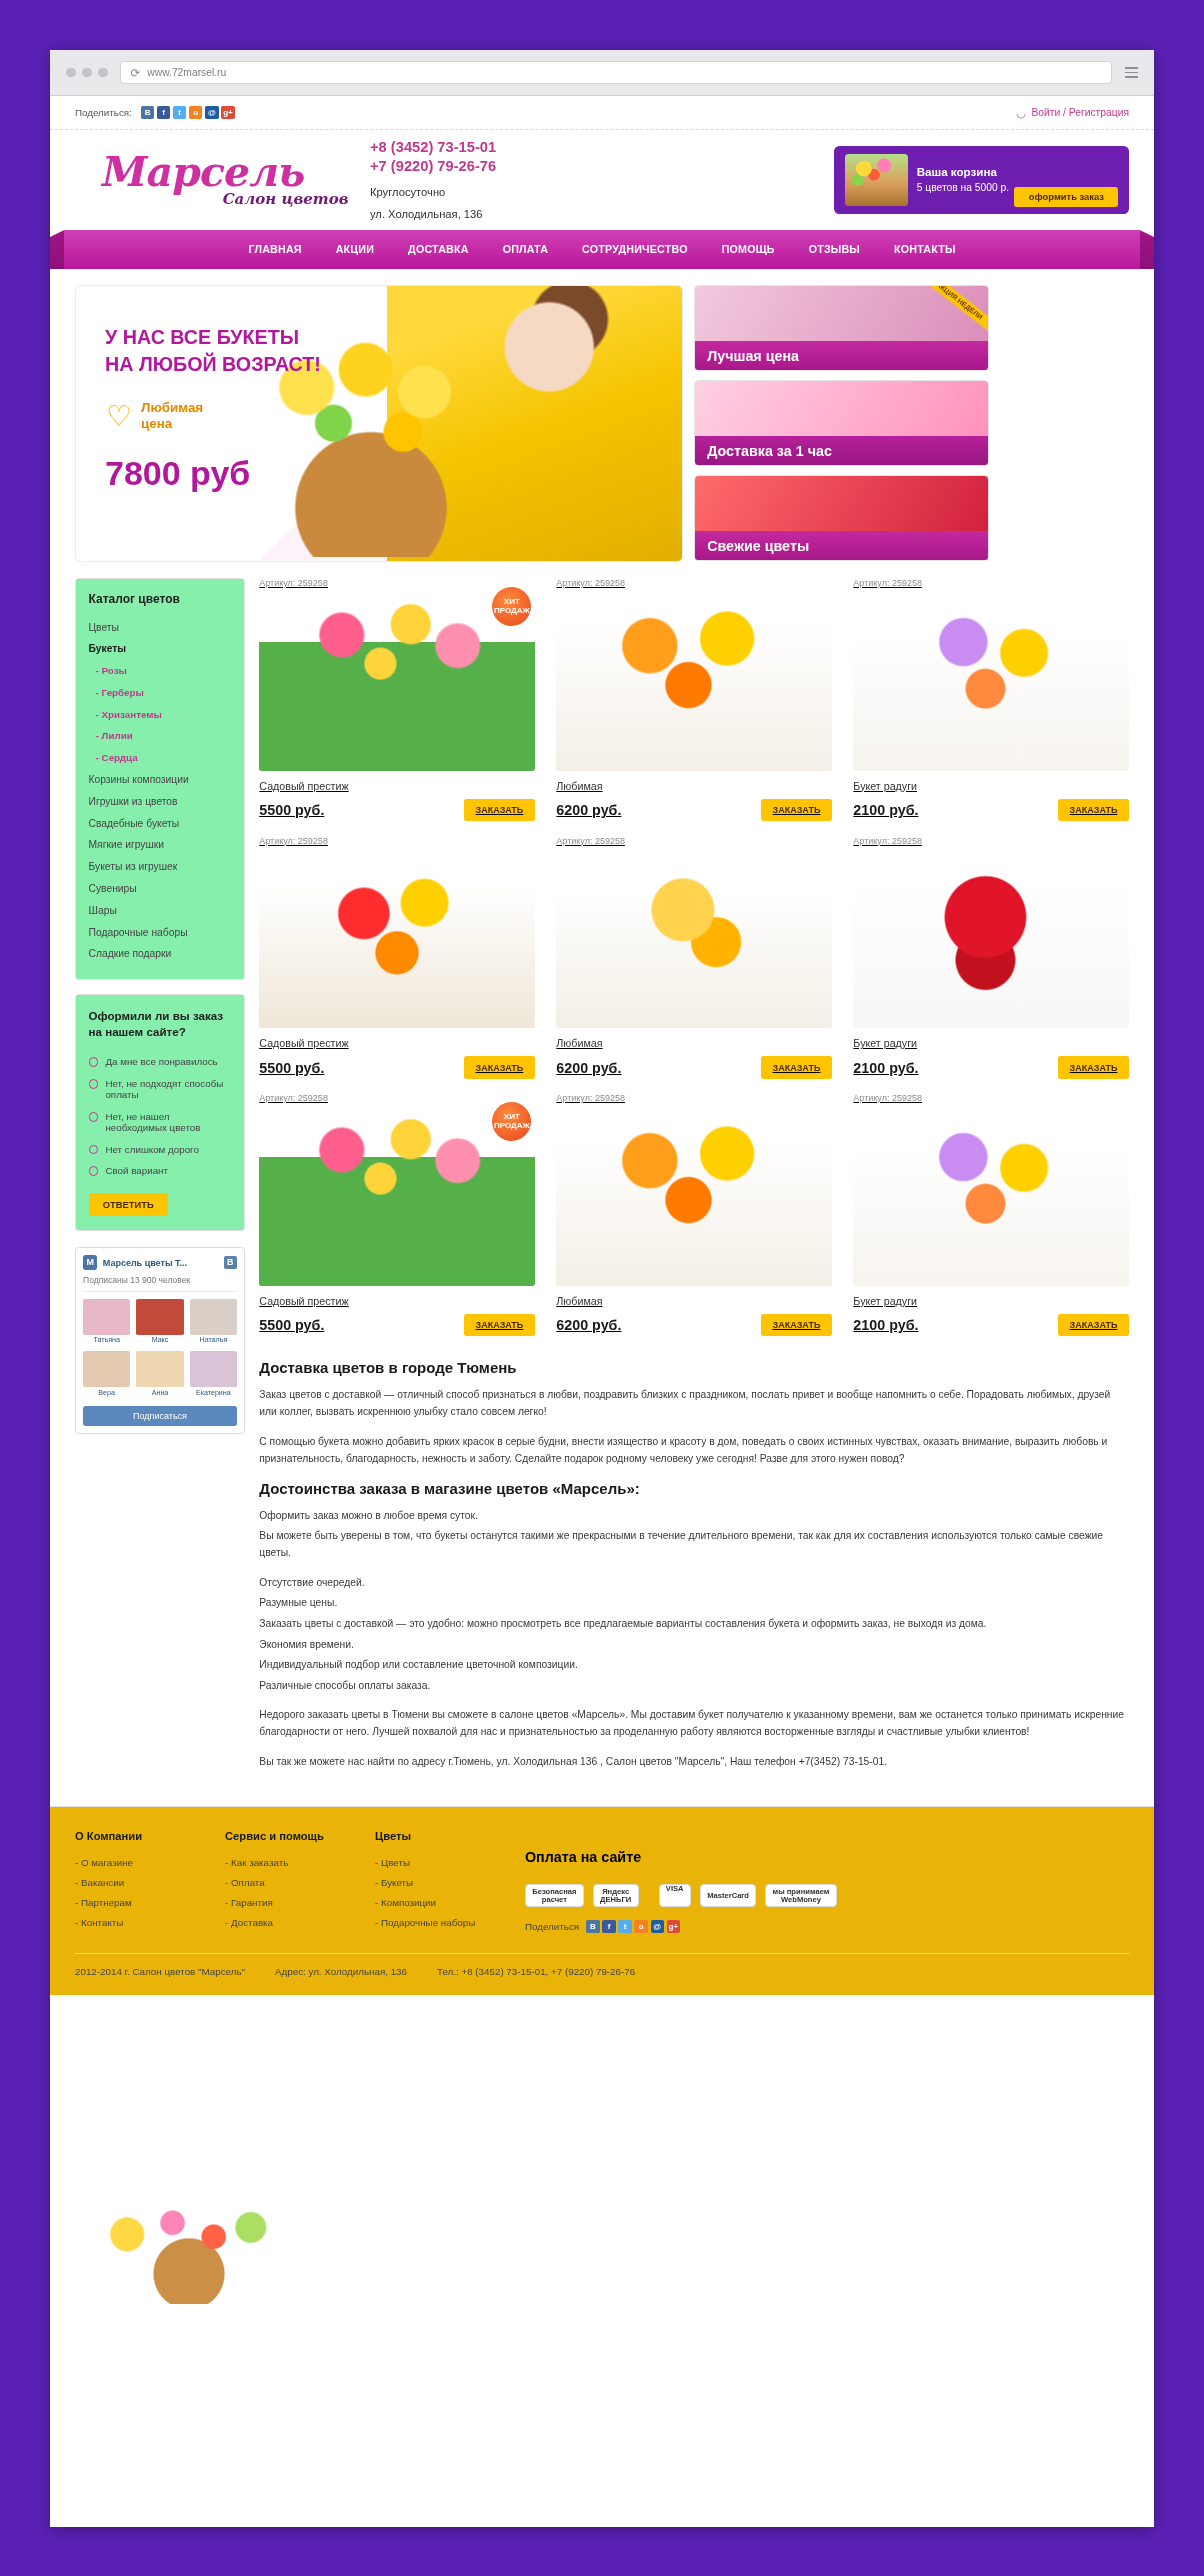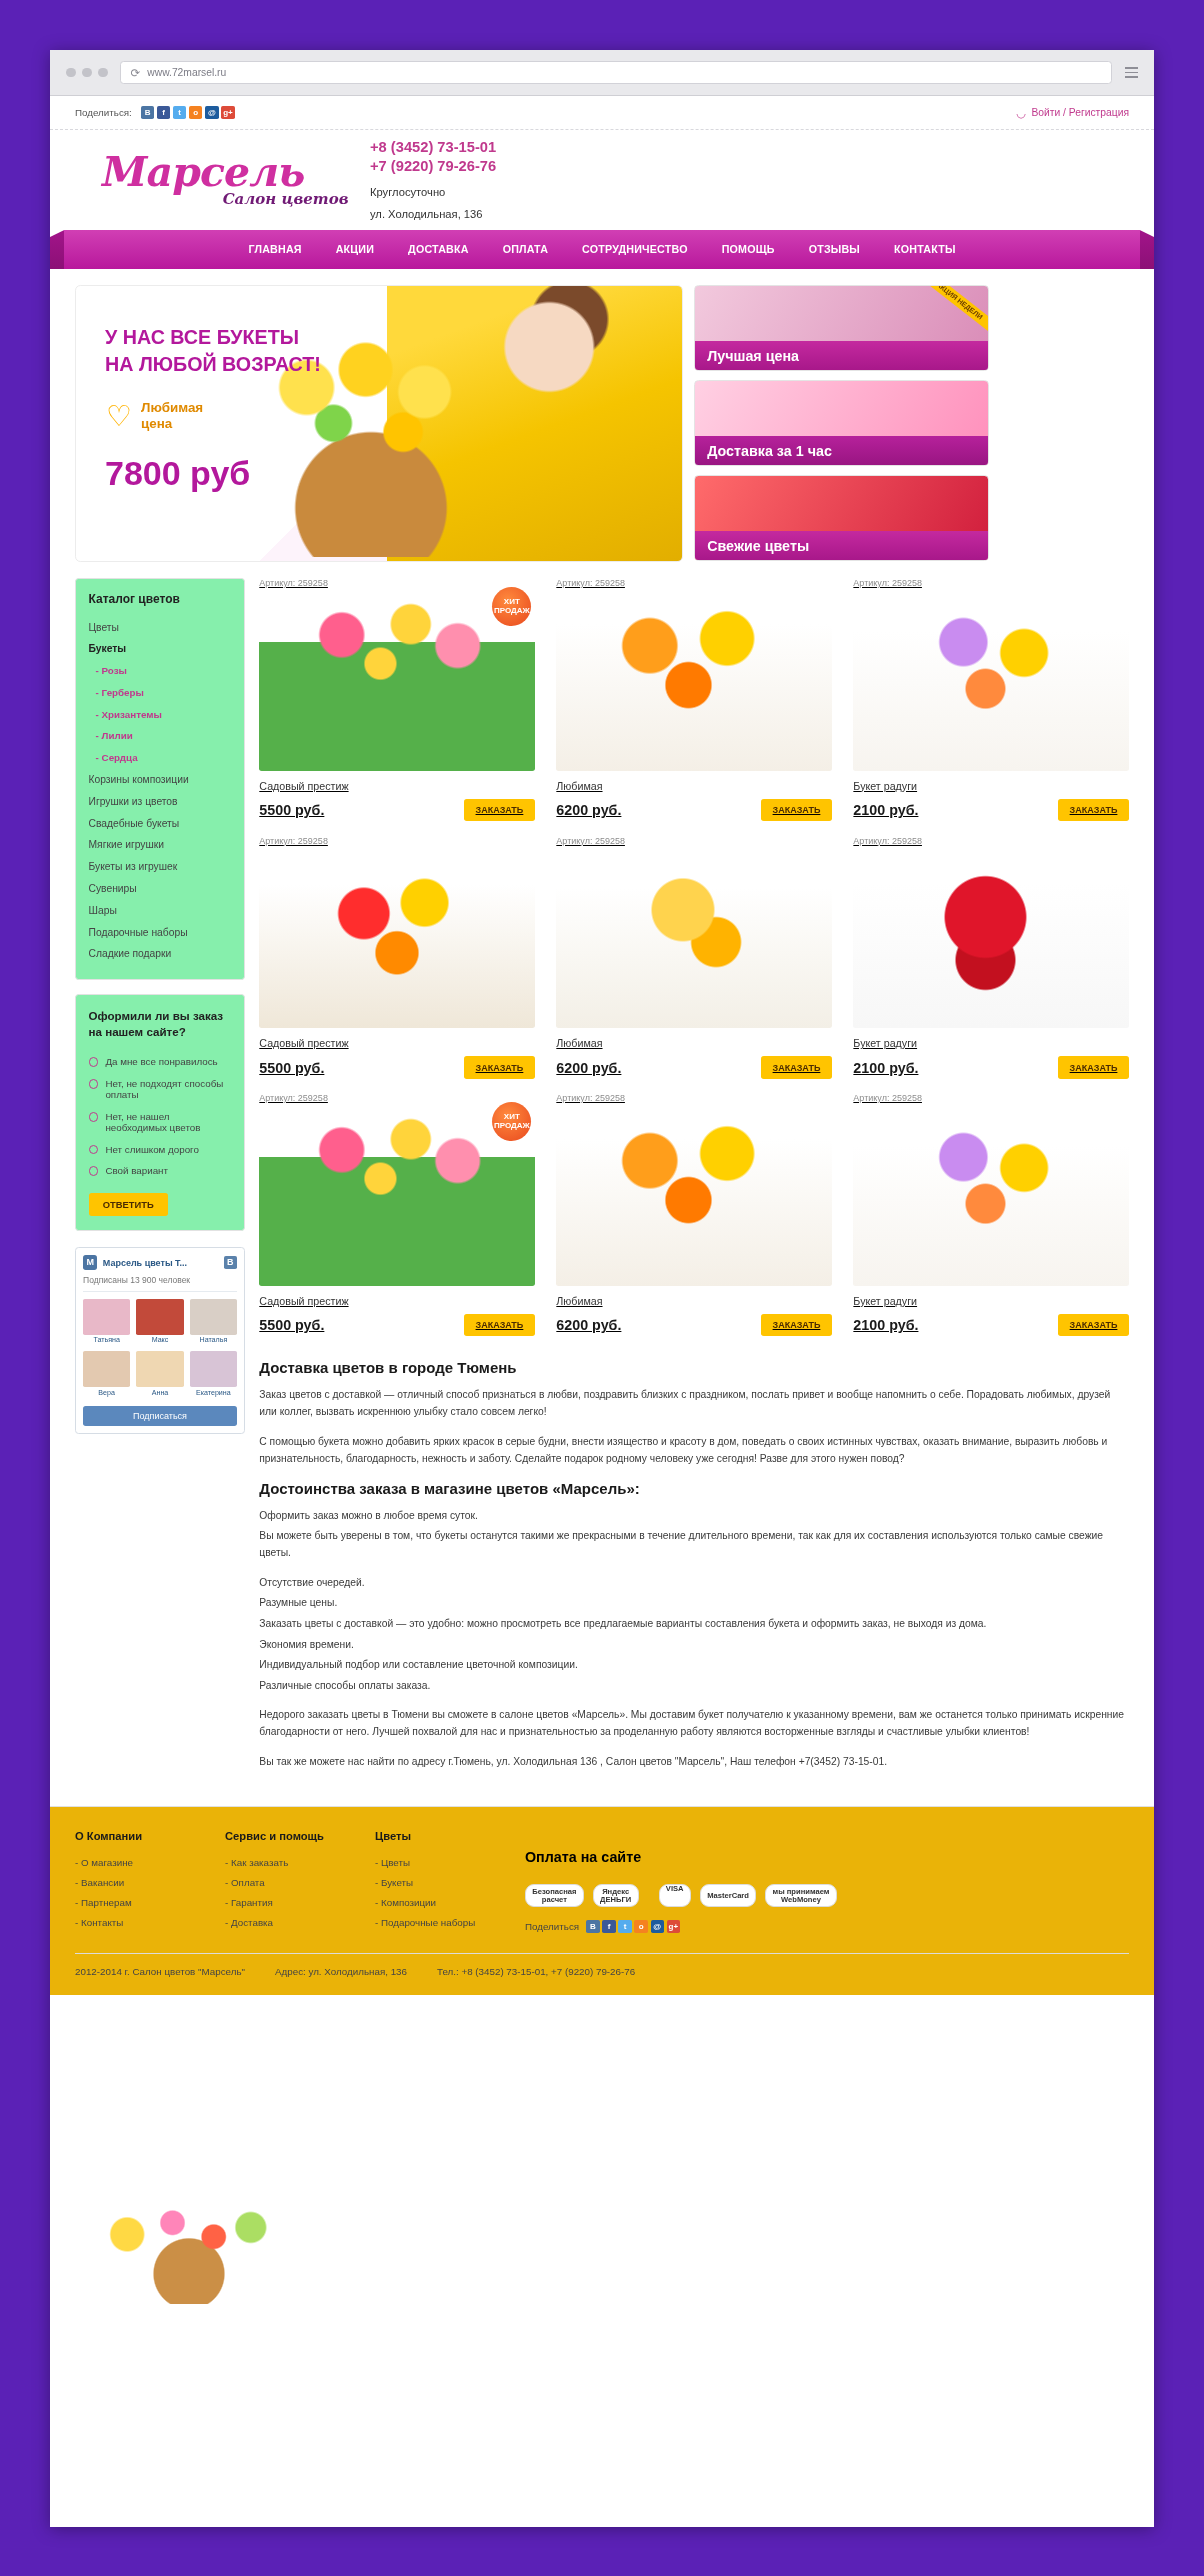--- a/index.html
+++ b/index.html
@@ -250,21 +250,21 @@
 
   
   .footer { margin-top:23px; background:#eab308; border-top:0.9px solid #e0e0e0; padding:23px 25px 0 25px; }
   .fcols { display:flex; gap:34px; }
   .fcol { min-width:116px; }
   .fcol h4 { margin:0 0 10.7px 0; font-size:11.2px; color:#1a1a1a; }
   .fcol ul { list-style:none; margin:0; padding:0; }
   .fcol li { font-size:9.8px; color:#444; padding:4.5px 0; }
   .pay { flex:1; }
   .paylogos { display:flex; align-items:center; gap:9px; flex-wrap:wrap; }
-  .paylogo { height:23px; border:0.9px solid #dcdcdc; border-radius:9px; background:#fff;
+  .paylogo { height:23px; border:0.9px solid #dcdcdc; border-radius:4px; background:#fff;
     font-size:7.6px; font-weight:bold; color:#333; display:flex; align-items:center; padding:0 6.3px; line-height:1.05; }
   .fshare { margin-top:12.5px; display:flex; align-items:center; gap:7.1px; font-size:9.8px; color:#444; }
   .fbottom { margin-top:19.7px; border-top:0.9px solid #dcdcdc; padding:12.5px 0 18px 0; font-size:9.8px; color:#444; display:flex; gap:30px; }
 </style>
 </head>
 <body>
 
 <div class="browser">
 
   <div class="chrome">
@@ -303,20 +303,28 @@
   <div class="header">
     <div class="logo">
       <div class="name">Марсель</div>
       <div class="sub">Салон цветов</div>
     </div>
     <div class="contacts">
       <div class="ph">+8 (3452) 73-15-01</div>
       <div class="ph">+7 (9220) 79-26-76</div>
       <div class="small">Круглосуточно</div>
       <div class="small">ул. Холодильная, 136</div>
+    </div>
+    <div class="cart">
+      <div class="basketimg"></div>
+      <div class="txt">
+        <b>Ваша корзина</b><br>
+        <span>5 цветов на 5000 р.</span>
+      </div>
+      <button class="order">оформить заказ</button>
     </div>
   </div>
 
   <div class="nav" id="nav">
       <a href="#">ГЛАВНАЯ</a>
       <a href="#">АКЦИИ</a>
       <a href="#">ДОСТАВКА</a>
       <a href="#">ОПЛАТА</a>
       <a href="#">СОТРУДНИЧЕСТВО</a>
       <a href="#">ПОМОЩЬ</a>

